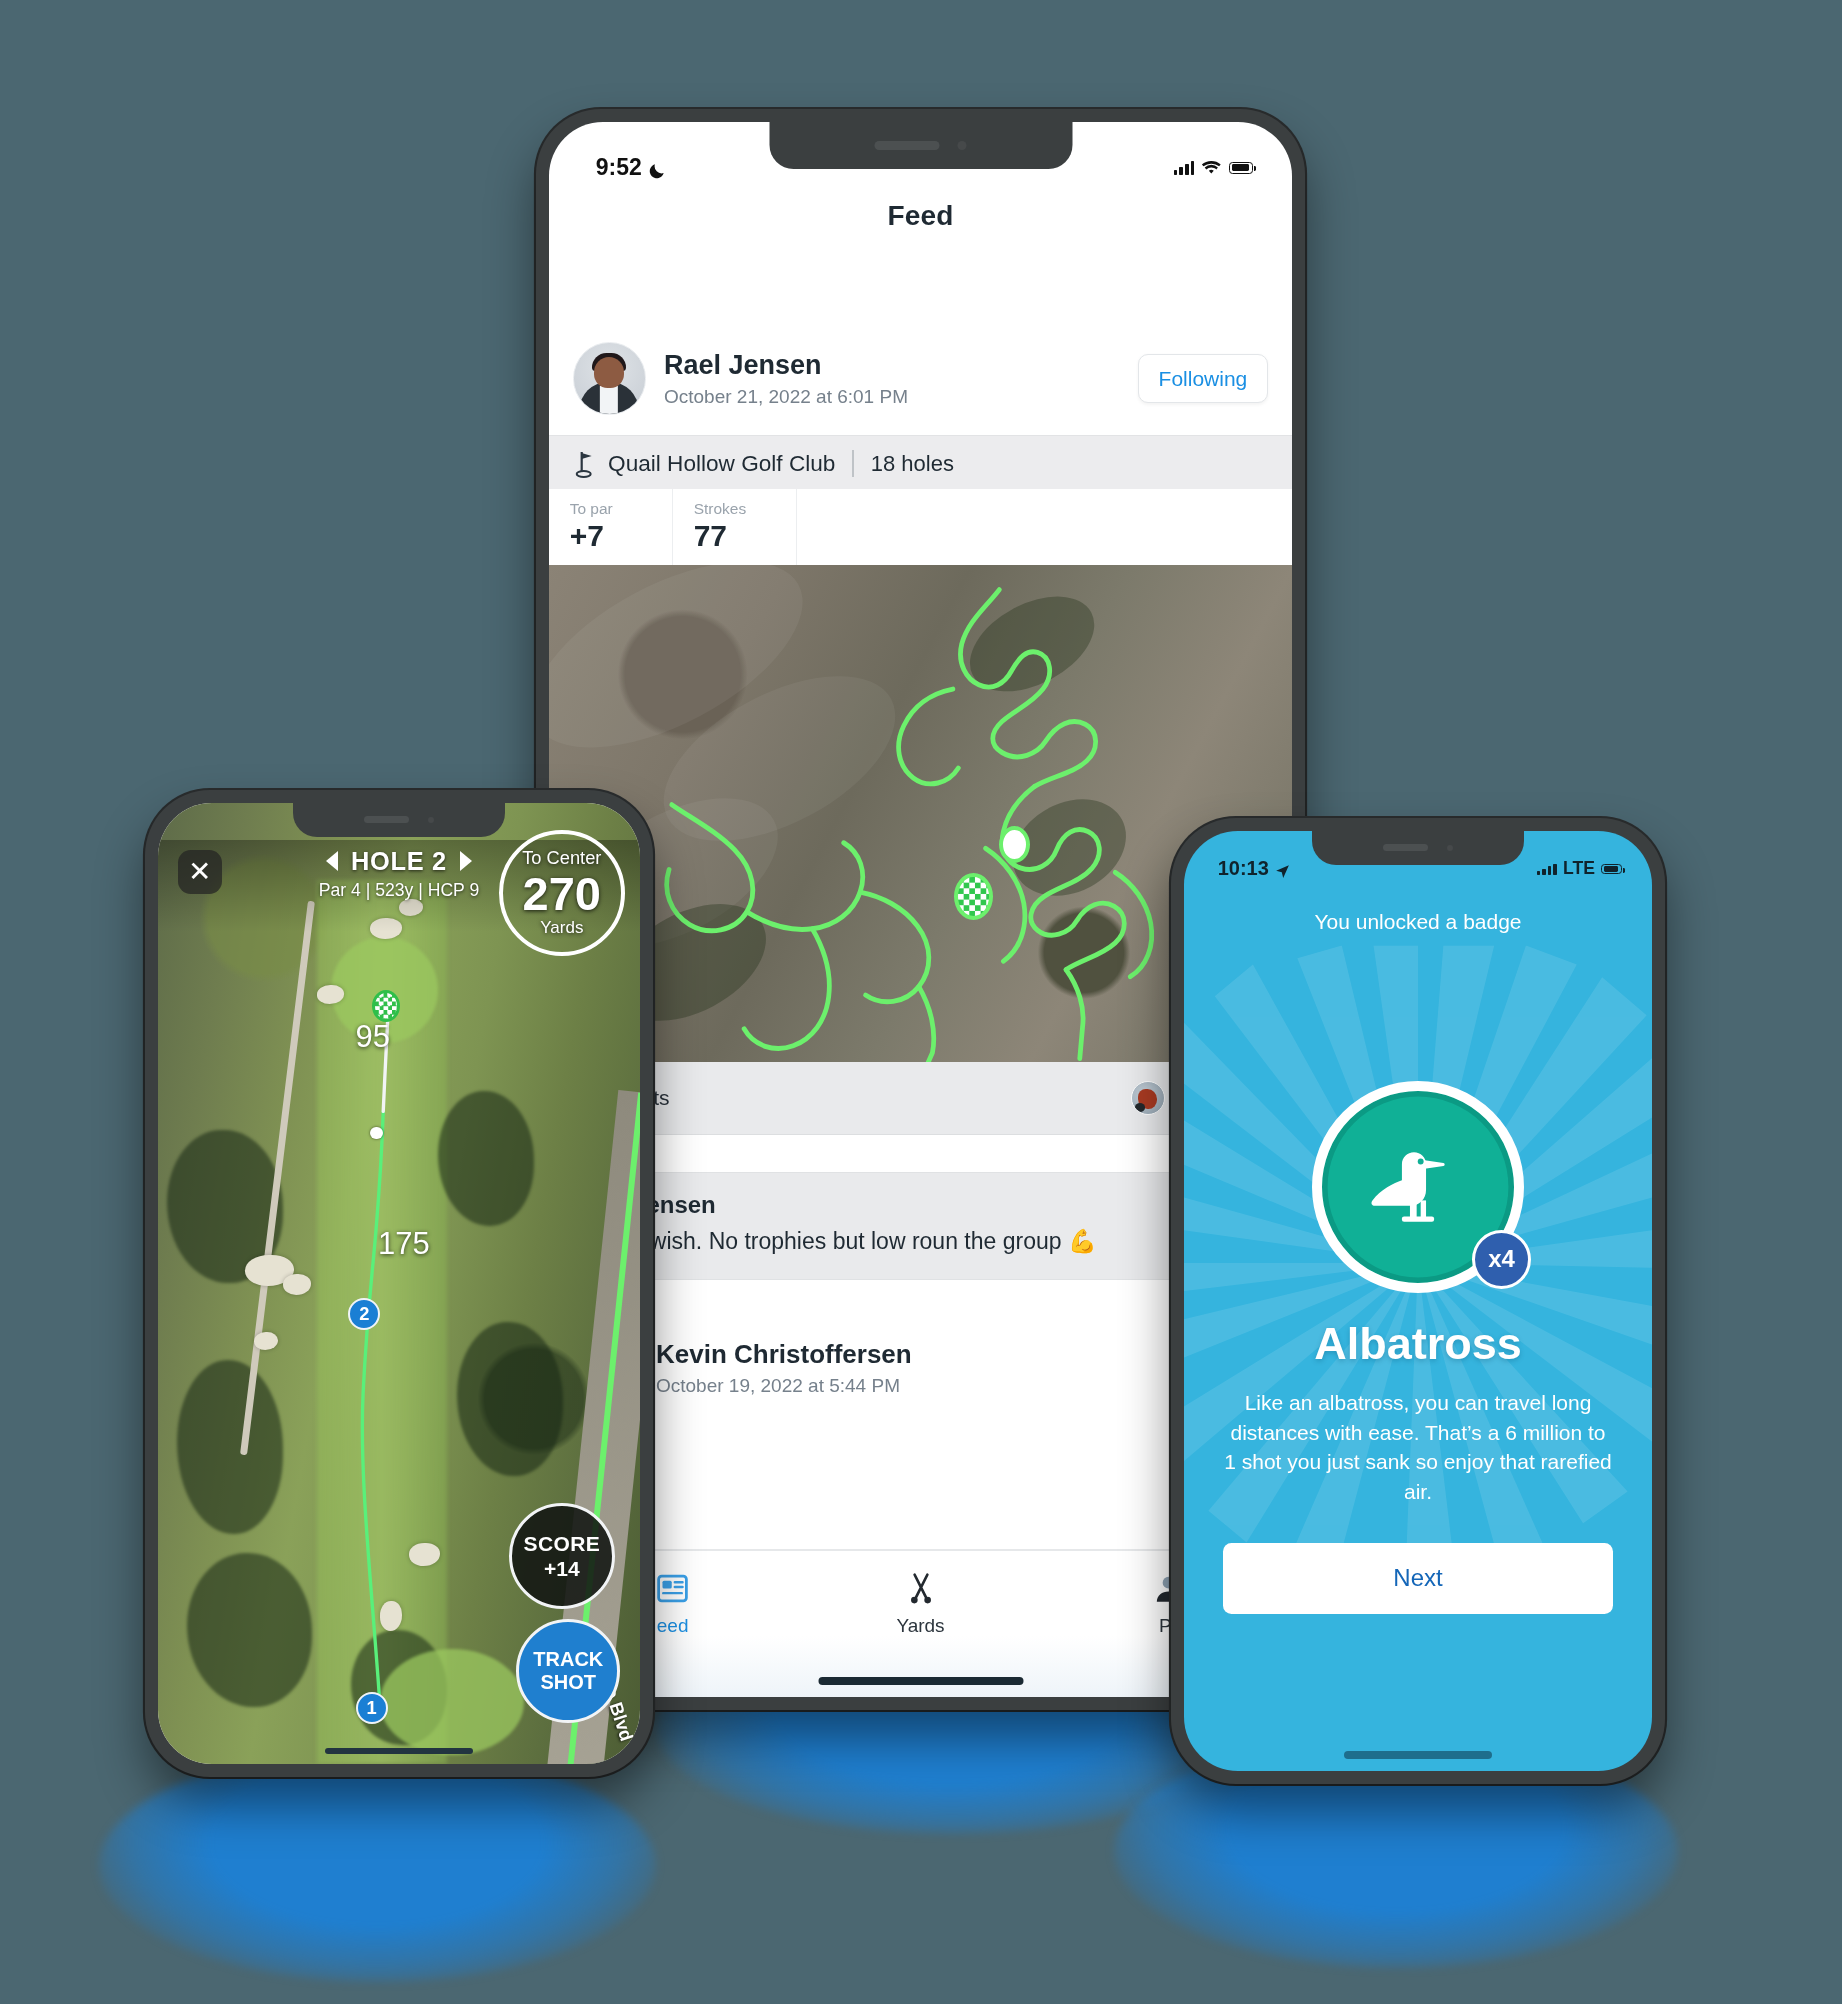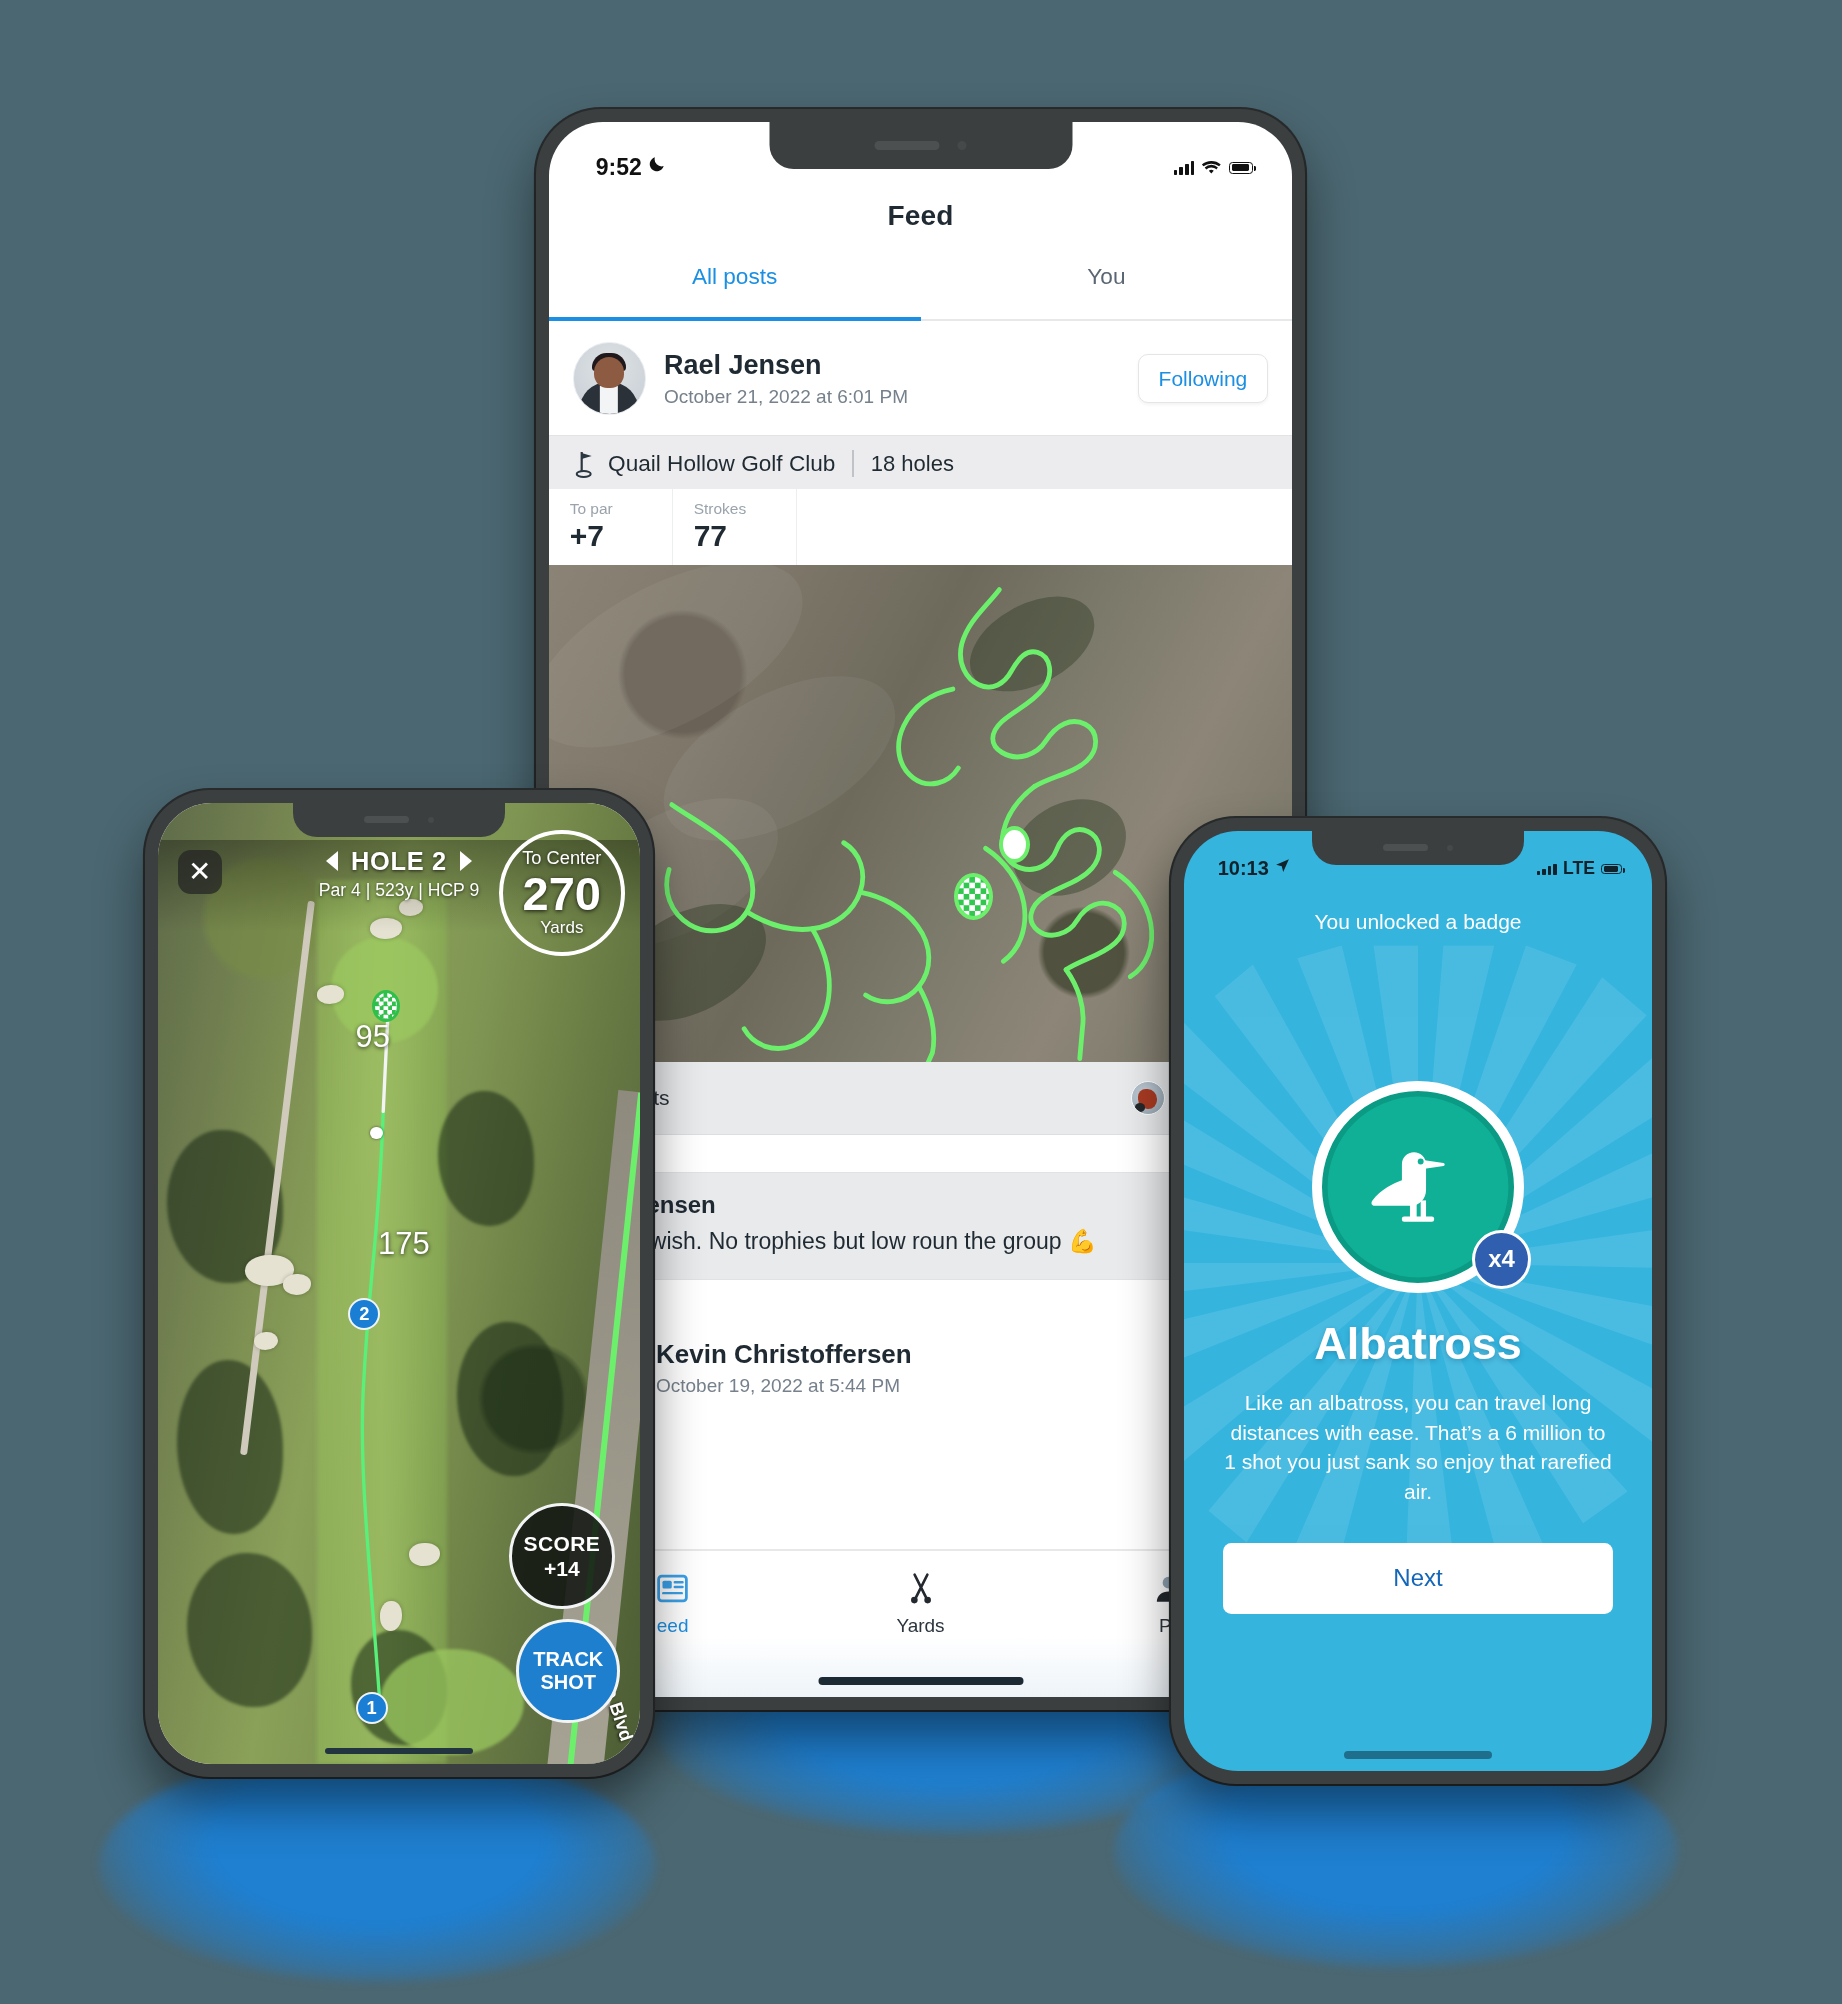--- a/index.html
+++ b/index.html
@@ -56,21 +56,21 @@
     position: absolute; bottom: 12.7px; left: 50%; transform: translateX(-50%);
     height: 7.8px; border-radius: 4.2px; background: #1b2a33; z-index: 45;
   }
 
   
   .statusbar {
     position: absolute; top: 0; left: 0; right: 0;
     display: flex; align-items: center; justify-content: space-between;
     z-index: 30; font-weight: bold;
   }
-  .sb-left { display: flex; align-items: flex-start; gap: 5px; }
+  .sb-left { display: flex; align-items: flex-end; gap: 5px; }
   .sb-right { display: flex; align-items: center; gap: 6.3px; }
   .bars { display: flex; align-items: flex-end; gap: 2.1px; height: 14px; }
   .bars i { width: 3.5px; background: currentColor; border-radius: 0.7px; display: block; }
   .bars i:nth-child(1) { height: 5px; }
   .bars i:nth-child(2) { height: 7.8px; }
   .bars i:nth-child(3) { height: 10.6px; }
   .bars i:nth-child(4) { height: 13.4px; }
   .batt {
     width: 24px; height: 12px; border: 1.4px solid currentColor; border-radius: 3.5px;
     position: relative; display: flex; align-items: center; padding: 1.4px;
@@ -373,28 +373,20 @@
         </div>
       </div>
 
       <div class="notch">
         <span class="speaker"></span>
         <span class="cam"></span>
       </div>
 
       <div class="feed-title">Feed</div>
 
-      <div class="feed-tabs">
-        <div class="feed-tab active">
-          <span>All posts</span>
-        </div>
-        <div class="feed-tab">
-          <span>You</span>
-        </div>
-      </div>
 
       <div class="post-head">
         <div class="avatar">
           <span class="body"></span>
           <span class="shirt"></span>
           <span class="hair"></span>
           <span class="face"></span>
         </div>
         <div class="post-meta">
           <div class="post-name">Rael Jensen</div>

